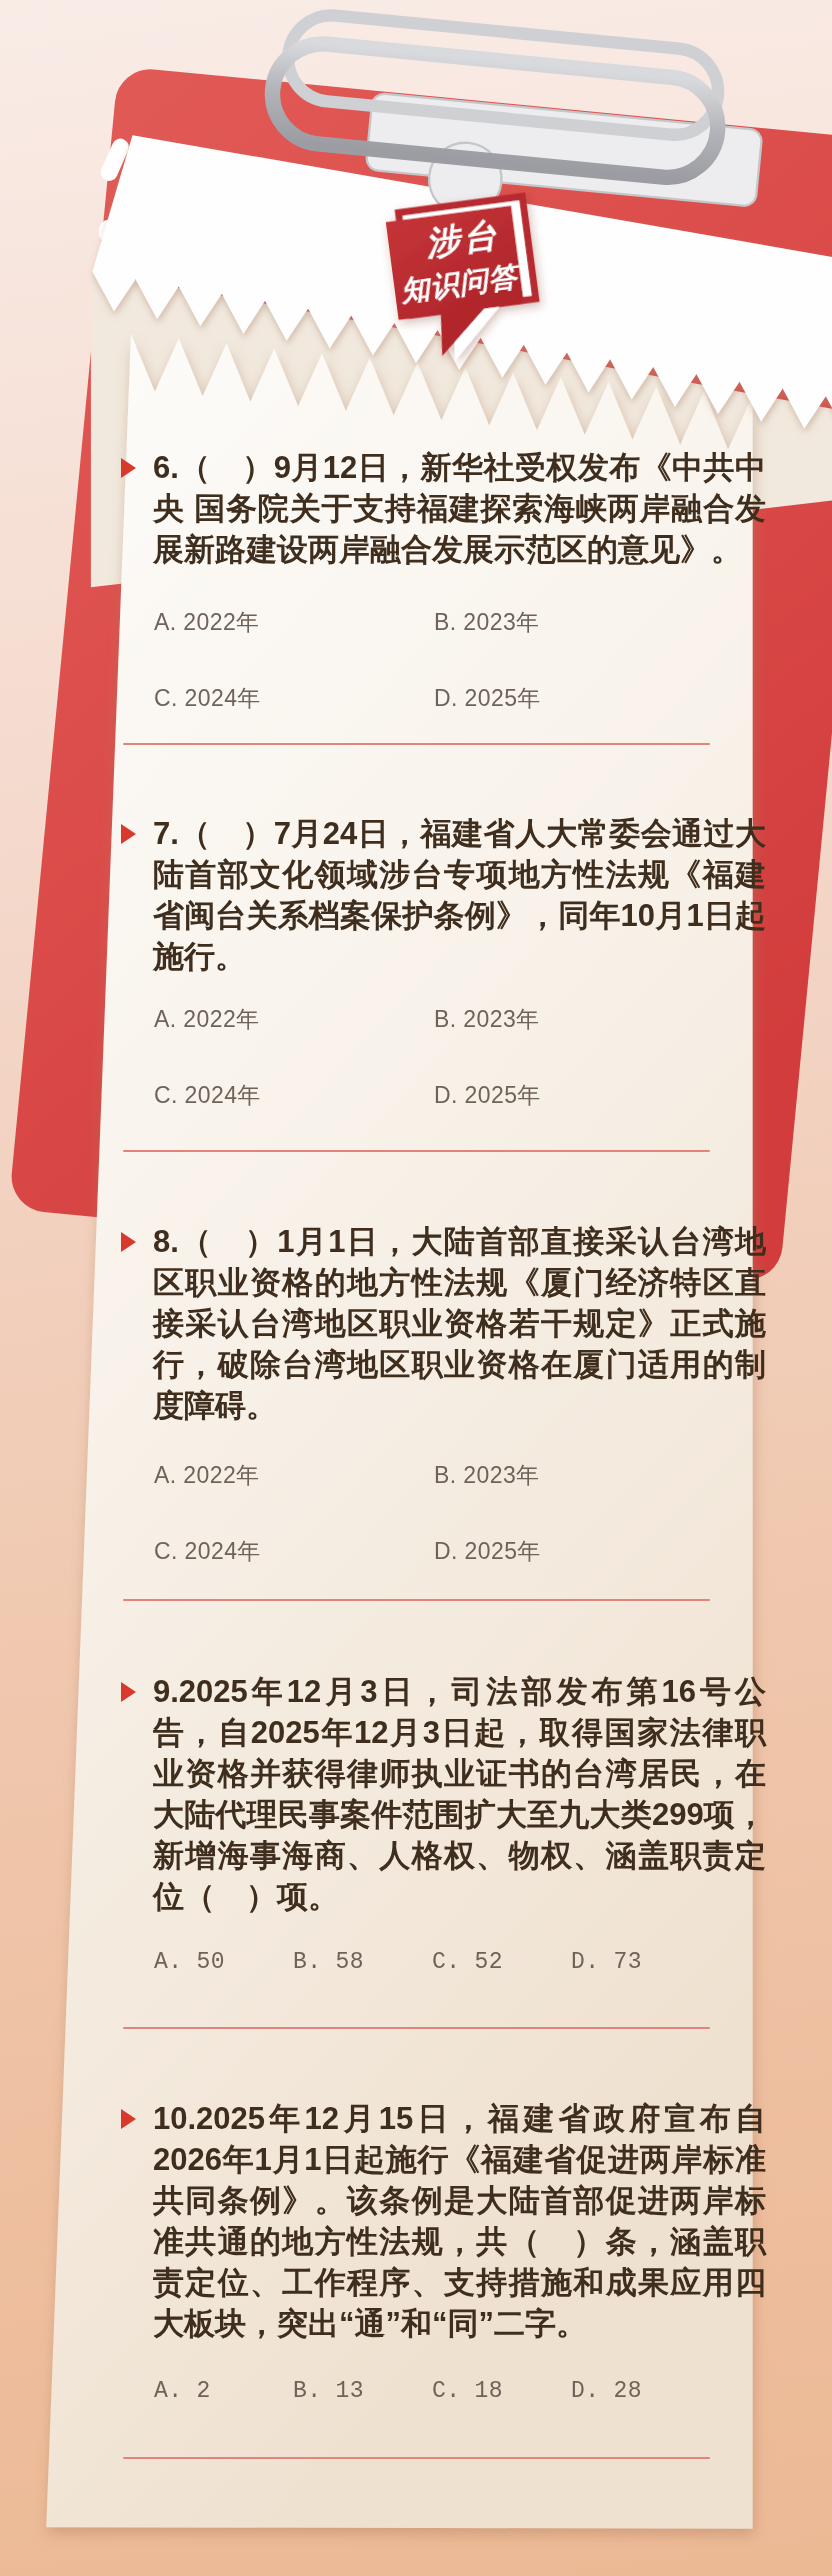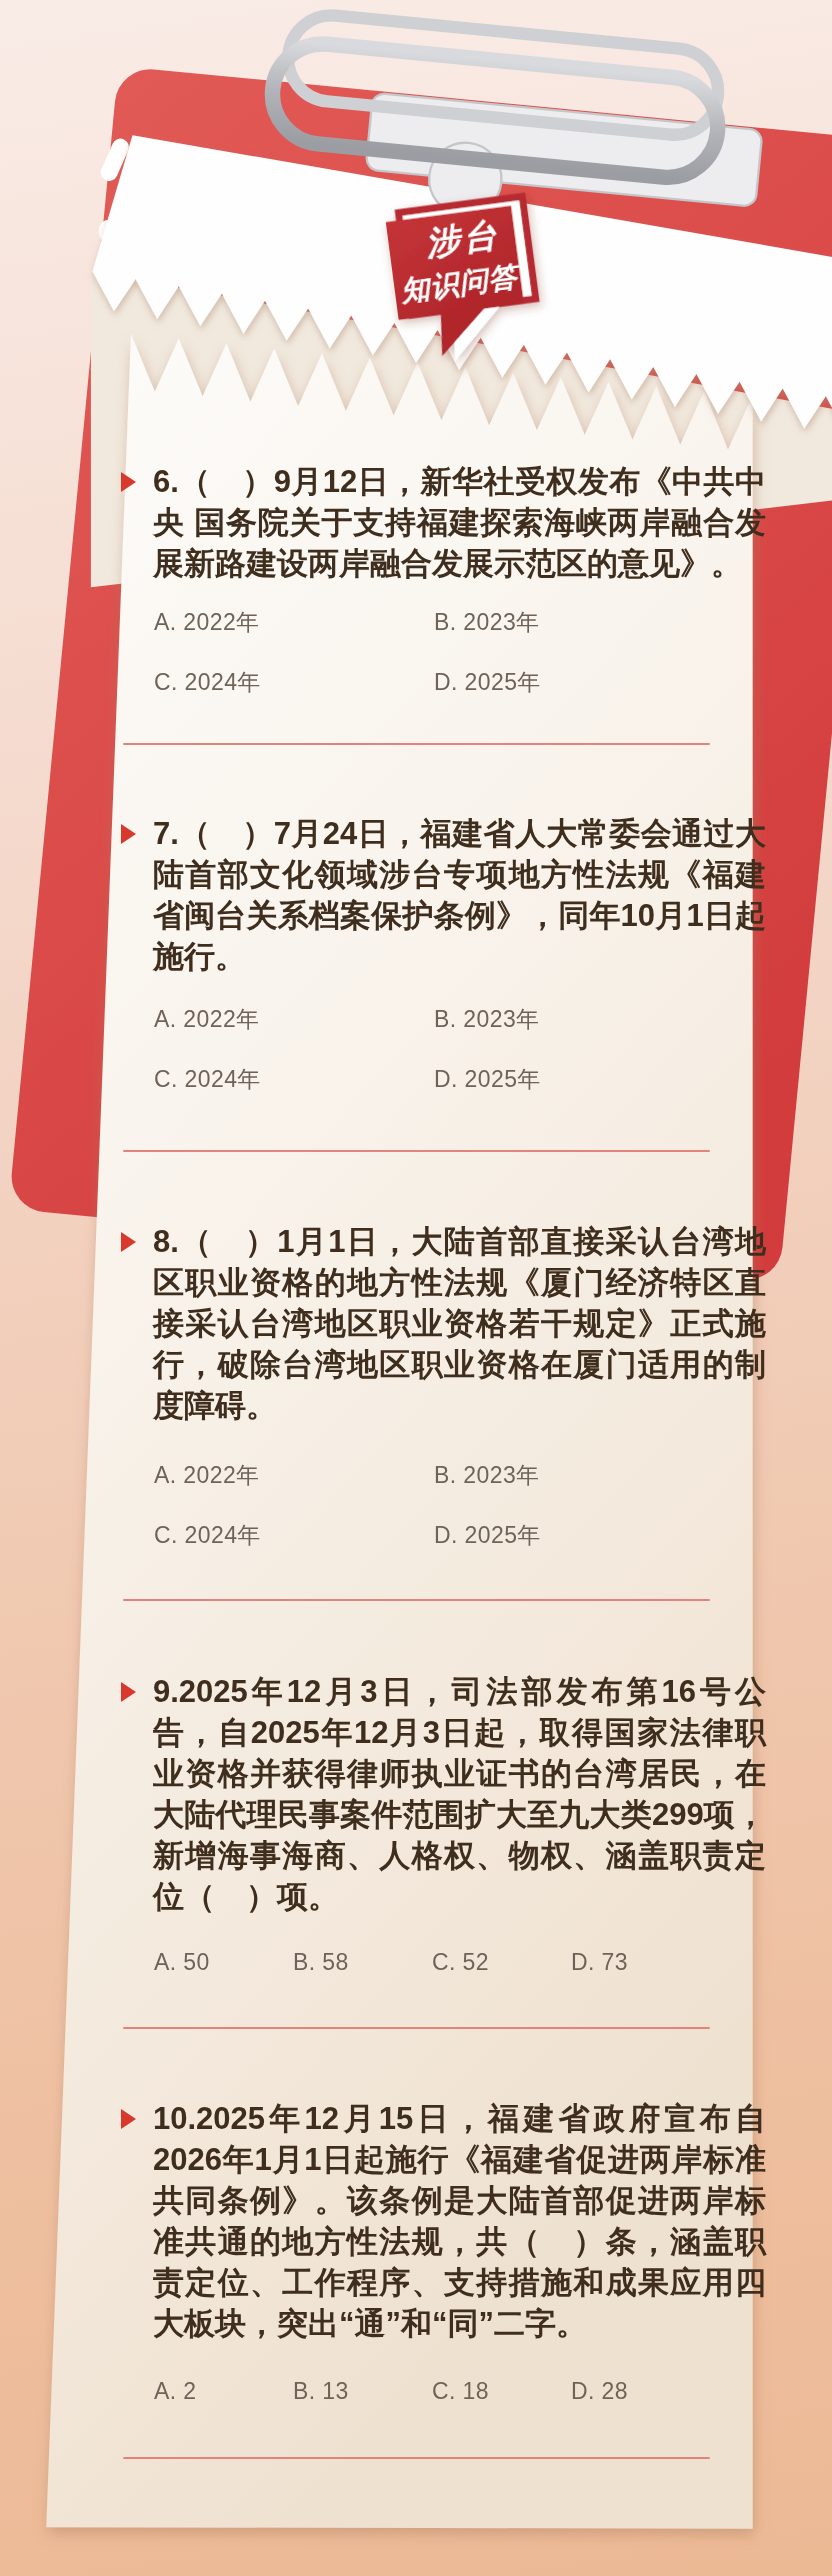--- a/index.html
+++ b/index.html
@@ -9,22 +9,22 @@
     background:linear-gradient(172deg,#f9ece6 0%,#f7e3da 15%,#f3d5c6 38%,#f0c8af 62%,#eebf9f 82%,#ecb995 100%);
   }
   #art{position:absolute;left:0;top:0;width:832px;height:2576px;}
   .q{position:absolute;left:153px;width:613px;}
   .qtext{margin:0;font-size:31px;line-height:41px;font-weight:700;color:#3f2e1d;
          text-align:justify;letter-spacing:0px;}
   .bullet{position:absolute;left:-32px;top:10.8px;width:0;height:0;
           border-left:15.4px solid #d8392c;border-top:10px solid transparent;border-bottom:10px solid transparent;}
   .opts{position:absolute;left:154px;width:609px;display:grid;
         font-size:23px;line-height:32px;color:#6f6359;font-weight:500;letter-spacing:0.4px;}
-  .cols2{grid-template-columns:280px auto;row-gap:28px;}
-  .cols4{grid-template-columns:139px 139px 139px auto;}
+  .cols2{grid-template-columns:280px auto;row-gap:44px;}
+  .cols4{grid-template-columns:139px 139px 139px auto;font-family:Liberation Mono, monospace;}
   .divider{position:absolute;left:123px;width:587px;height:2.3px;background:#e2837c;border-radius:1.5px;}
 </style>
 </head>
 <body>
 
 <svg id="art" viewBox="0 0 1080 3343" xmlns="http://www.w3.org/2000/svg">
   <defs>
     <linearGradient id="gradBoard" x1="0" y1="0" x2="0.7" y2="1">
       <stop offset="0" stop-color="#e15a56"></stop>
       <stop offset="0.55" stop-color="#da4a48"></stop>
@@ -83,21 +83,21 @@
   <g transform="translate(500,282) rotate(-7.5)" filter="url(#shLogo)">
     <rect x="18" y="-4" width="162" height="134" fill="#ffffff" stroke="#b72c30" stroke-width="9"></rect>
     <path d="M72,130 L66,196 L136,130 Z" fill="#ffffff"></path>
     <path d="M56,127 L50,188 L120,127 Z" fill="#b0262b"></path>
     <rect x="0" y="6" width="164" height="128" fill="url(#gradLogo)"></rect>
     <text x="96" y="56" text-anchor="middle" font-size="44" font-weight="bold" font-style="italic" letter-spacing="4" fill="#ffffff">涉台</text>
     <text x="84" y="110" text-anchor="middle" font-size="37" font-weight="bold" font-style="italic" letter-spacing="1" fill="#ffffff">知识问答</text>
   </g>
 </svg>
 
-<section class="q" style="top:461px">
+<section class="q" style="top:447px">
   <span class="bullet"></span>
   <p class="qtext">6.（　）9月12日，新华社受权发布《中共中央 国务院关于支持福建探索海峡两岸融合发展新路建设两岸融合发展示范区的意见》。</p>
 </section>
 <div class="opts cols2" style="top:606px">
   <span>A. 2022年</span>
   <span>B. 2023年</span>
   <span>C. 2024年</span>
   <span>D. 2025年</span>
 </div>
 <div class="divider" style="top:743px"></div>

